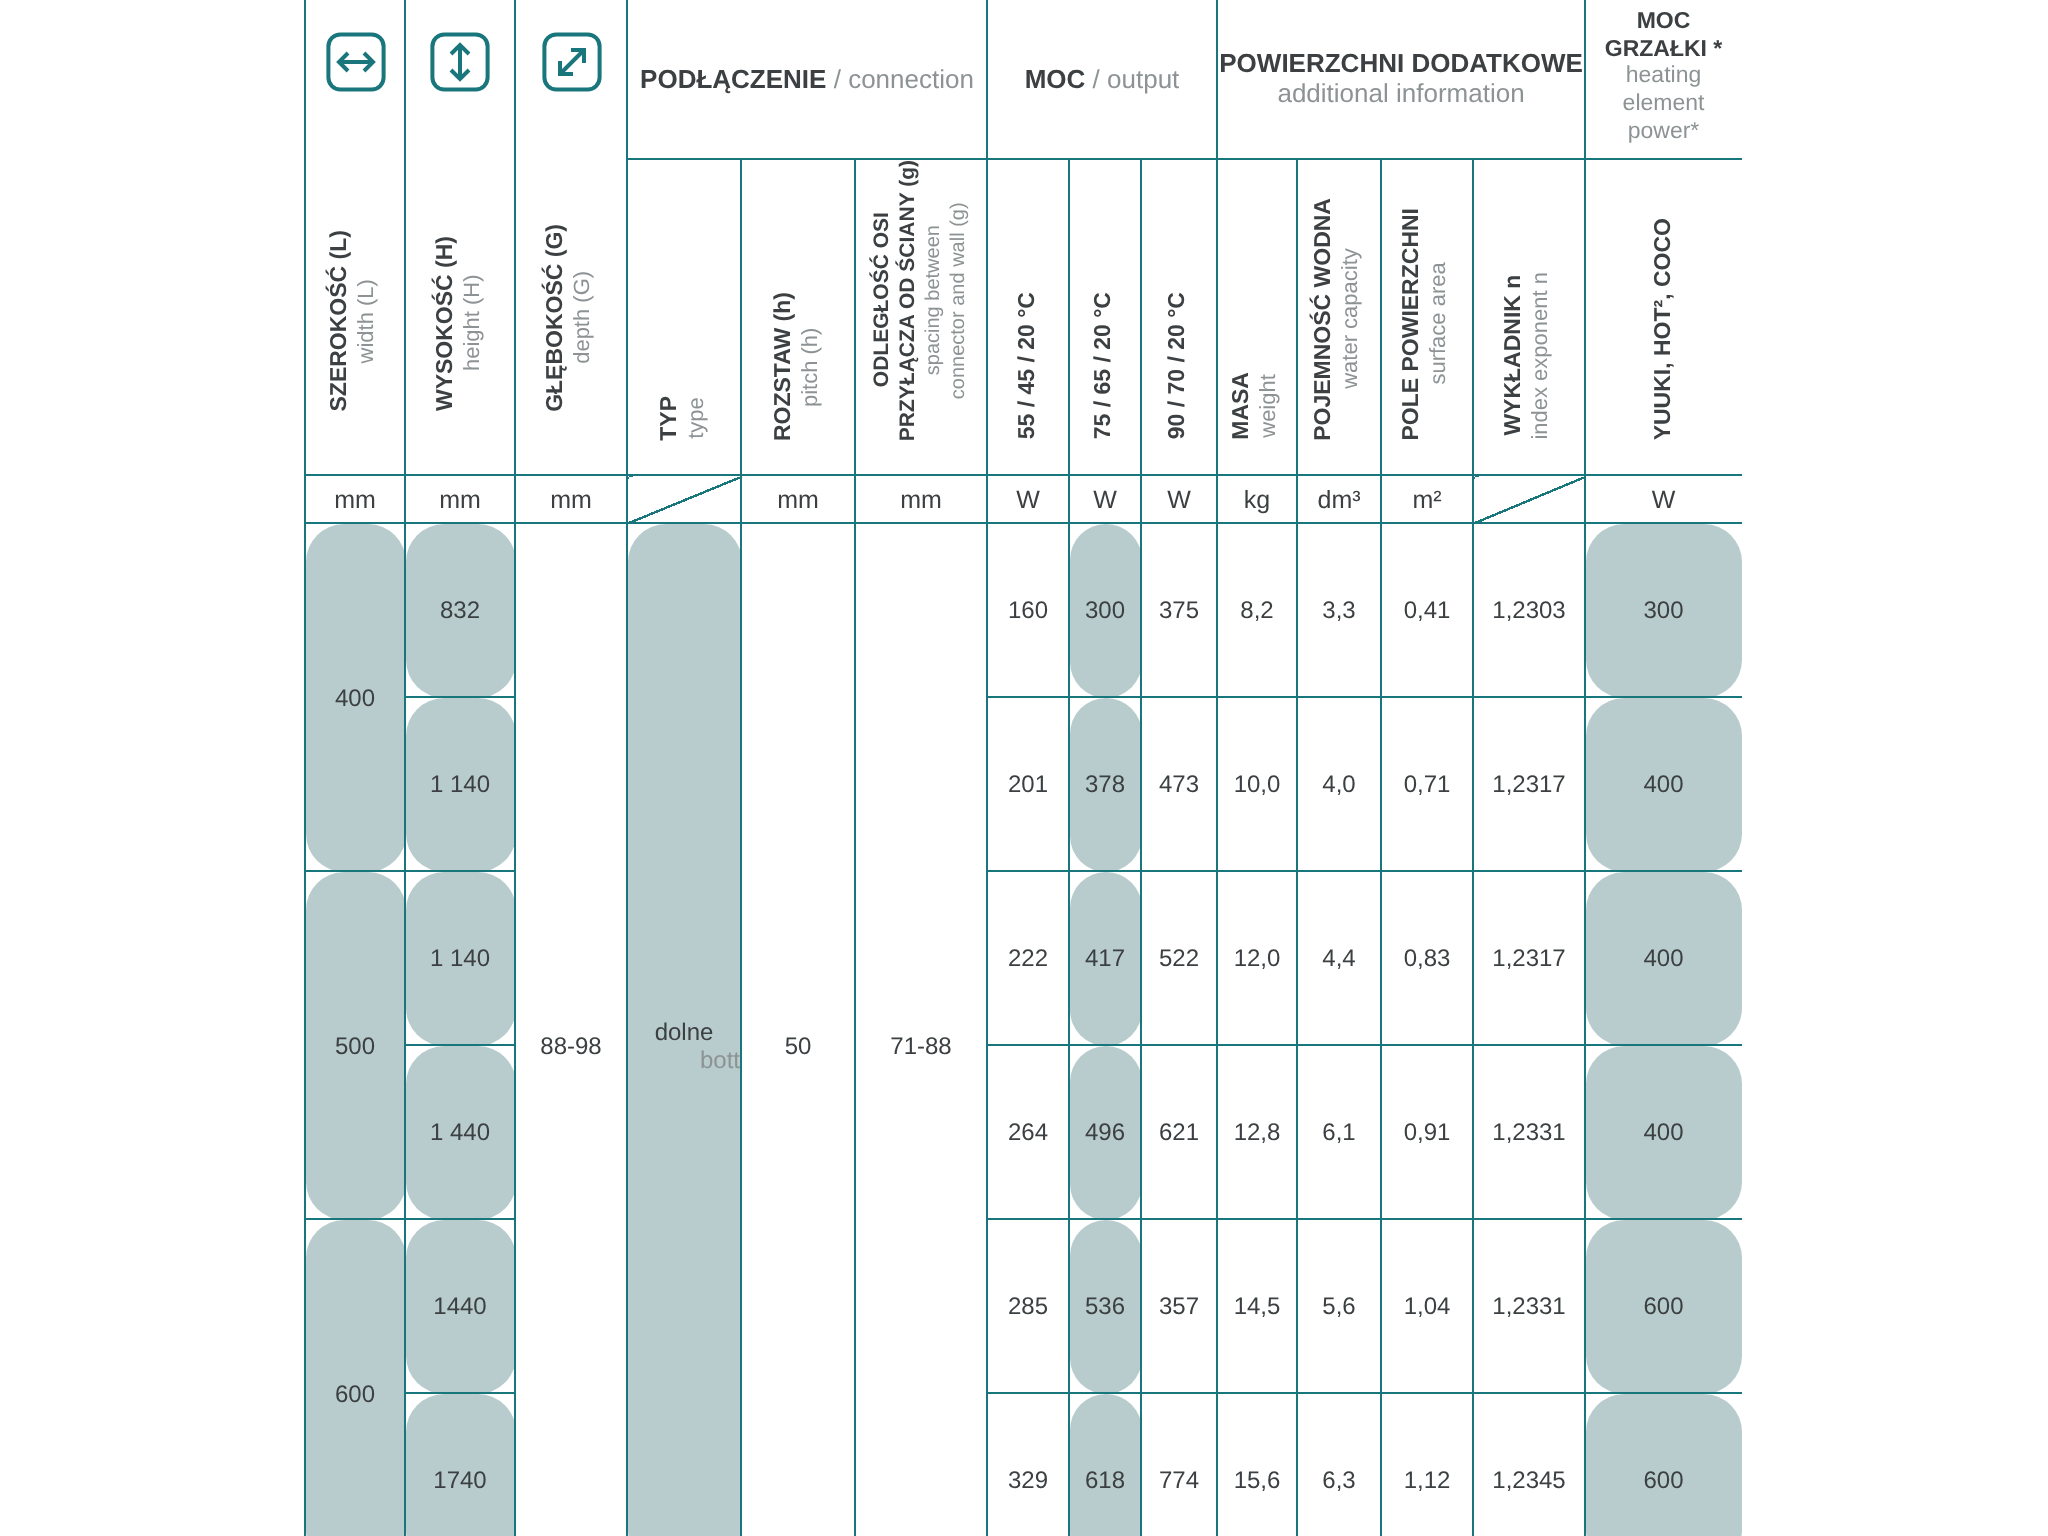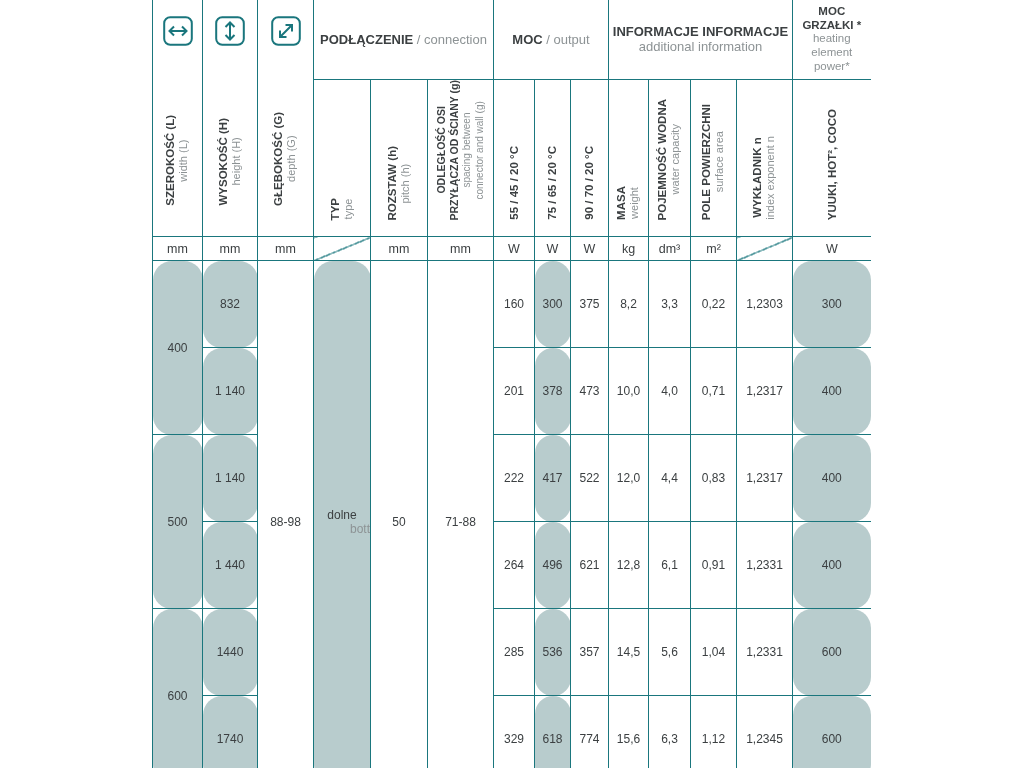--- a/index.html
+++ b/index.html
@@ -145,21 +145,21 @@
     </td>
     <td colspan="3" class="ghead">
       <span class="pl">PODŁĄCZENIE</span>
       <span class="en">/ connection</span>
     </td>
     <td colspan="3" class="ghead">
       <span class="pl">MOC</span>
       <span class="en">/ output</span>
     </td>
     <td colspan="4" class="ghead">
-      <div class="pl">INFORMACJE INFORMACJE</div>
+      <div class="pl">POWIERZCHNI DODATKOWE</div>
       <div class="en">additional information</div>
     </td>
     <td class="ghead heater nr">
       <div class="pl">MOC GRZAŁKI *</div>
       <div class="en">heating element power*</div>
     </td>
   </tr>
 
   <tr class="r-sub">
     <td class="subcell">
@@ -247,21 +247,21 @@
         <span class="en">bottom</span>
       </div>
     </td>
     <td rowspan="6" class="d nb">50</td>
     <td rowspan="6" class="d nb">71-88</td>
     <td class="d">160</td>
     <td class="d shade">300</td>
     <td class="d">375</td>
     <td class="d">8,2</td>
     <td class="d">3,3</td>
-    <td class="d">0,22</td>
+    <td class="d">0,41</td>
     <td class="d">1,2303</td>
     <td class="d shade nr">300</td>
   </tr>
 
   <tr class="r-data">
     <td class="d shade">1 140</td>
     <td class="d">201</td>
     <td class="d shade">378</td>
     <td class="d">473</td>
     <td class="d">10,0</td>

